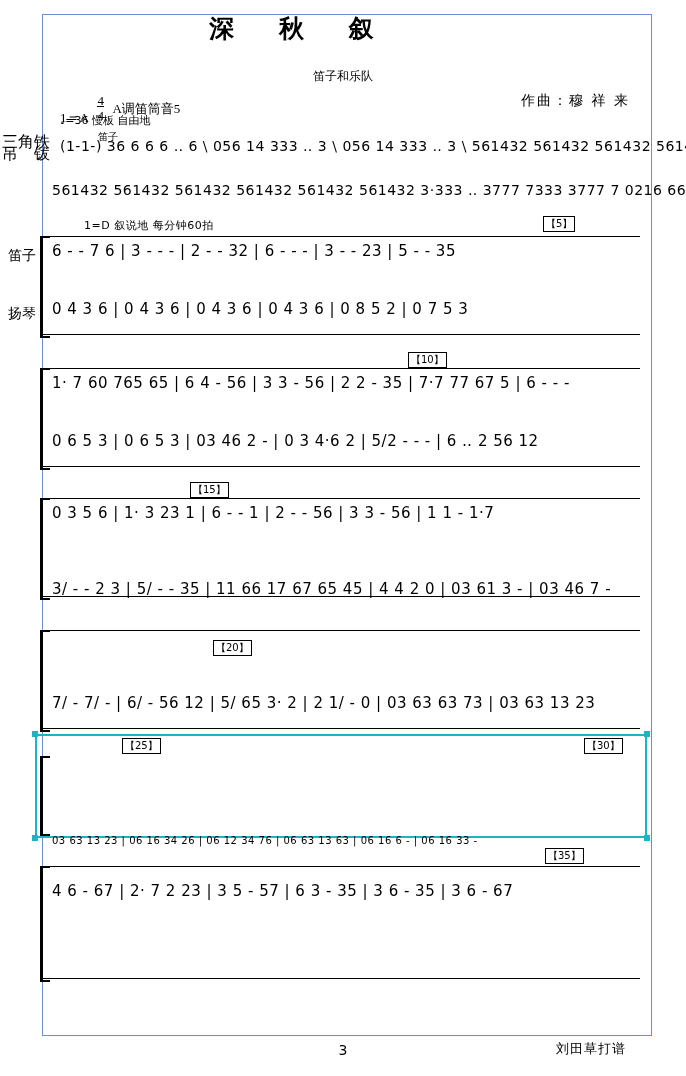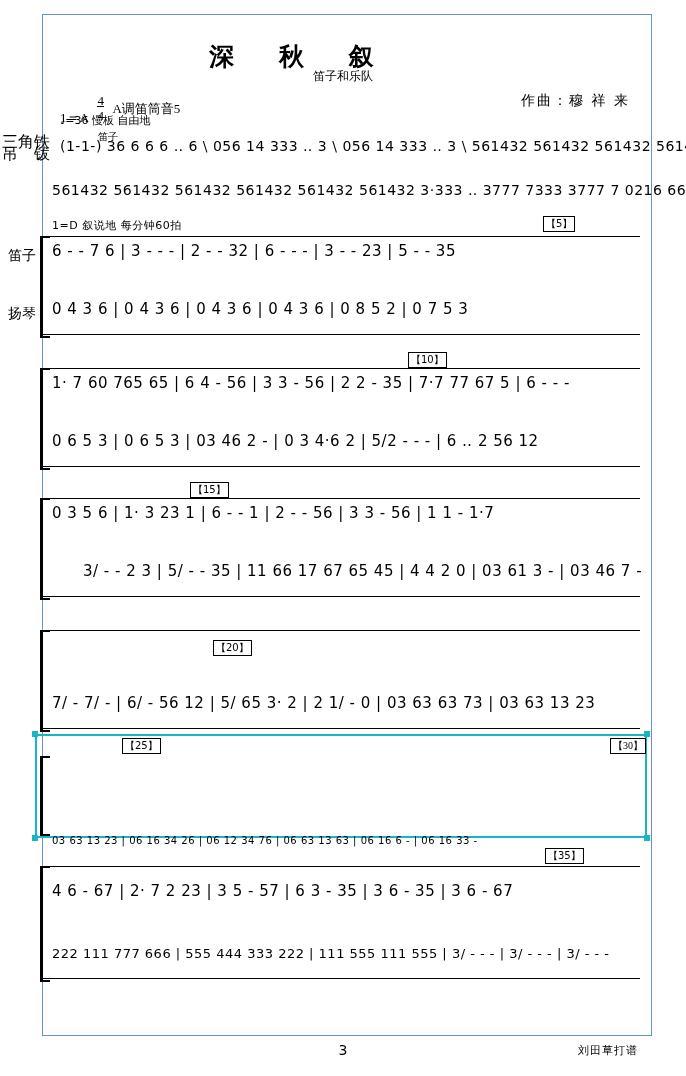--- a/index.html
+++ b/index.html
@@ -14,21 +14,21 @@
   .page{position:absolute;inset:0;}
 
   
   .frame{
     position:absolute;left:42px;top:14px;width:610px;height:1022px;
     border:1px solid #6b8fd4;
     box-sizing:border-box;
   }
 
   .title{
-    position:absolute;top:40px;left:0;width:601px;text-align:center;
+    position:absolute;top:12px;left:0;width:601px;text-align:center;
     font-size:25px;letter-spacing:18px;font-family:"DejaVu Serif",serif;
     font-weight:600;
   }
   .subtitle{
     position:absolute;top:68px;left:0;width:686px;text-align:center;
     font-size:12px;font-family:"DejaVu Sans",sans-serif;
   }
   .composer{
     position:absolute;top:92px;right:56px;font-size:14px;letter-spacing:2px;
     font-family:"DejaVu Sans",sans-serif;
@@ -54,21 +54,21 @@
     position:absolute;font-size:14px;font-family:"DejaVu Sans",sans-serif;
   }
 
   .jianpu{
     position:absolute;
     font-family:"DejaVu Sans",sans-serif;
     font-size:15px;
     white-space:nowrap;
     letter-spacing:0.5px;
   }
-  .small{font-size:11px;}
+  .small{font-size:11px;margin-left:32px;}
 
   
   .bracket{
     position:absolute;border-left:3px solid #000;border-top:2px solid #000;border-bottom:2px solid #000;
     width:7px;
   }
 
   
   .selbox{
     position:absolute;border:2px solid #19b5c6;box-sizing:border-box;
@@ -79,21 +79,21 @@
 
   .marker{
     position:absolute;font-size:10px;font-family:"DejaVu Sans",sans-serif;
     border:1px solid #000;padding:0 2px;background:#fff;
   }
   .pagenum{
     position:absolute;bottom:18px;left:0;width:686px;text-align:center;font-size:14px;
     font-family:"DejaVu Sans",sans-serif;
   }
   .credit{
-    position:absolute;bottom:18px;right:48px;font-size:11px;letter-spacing:1px;
+    position:absolute;bottom:18px;right:60px;font-size:13px;letter-spacing:1px;
     font-family:"DejaVu Sans",sans-serif;
   }
   .divline{position:absolute;background:#000;}
 </style>
 </head>
 <body>
 
 <div class="page">
 
   <div class="frame"></div>
@@ -136,46 +136,45 @@
   <div class="bracket" style="left:40px;top:368px;height:98px;"></div>
   <div class="jianpu" style="left:52px;top:374px;">1·  7 60 765 65 | 6  4 - 56 | 3  3 - 56 | 2 2 -   35 | 7·7 77 67 5 | 6 - - -</div>
   <div class="jianpu" style="left:52px;top:432px;">0  6 5   3 | 0  6 5 3 | 03 46 2 - | 0 3  4·6 2 | 5/2 - - - | 6 ‥ 2 56 12</div>
   <div class="divline" style="left:40px;top:368px;width:600px;height:1px;"></div>
   <div class="divline" style="left:40px;top:466px;width:600px;height:1px;"></div>
 
   <div class="marker" style="left:190px;top:482px;">【15】</div>
 
   <div class="bracket" style="left:40px;top:498px;height:98px;"></div>
   <div class="jianpu" style="left:52px;top:504px;">0  3 5 6 | 1·  3 23 1 | 6 - - 1 | 2 - - 56 | 3 3 - 56 | 1 1 - 1·7</div>
-  <div class="jianpu" style="left:52px;top:562px;margin-left:31px;">3/ - - 2 3 | 5/ - - 35 | 11 66 17 67 65 45 | 4  4 2 0 | 03 61 3 - | 03 46 7 -</div>
+  <div class="jianpu" style="left:52px;top:580px;">3/ - - 2 3 | 5/ - - 35 | 11 66 17 67 65 45 | 4  4 2 0 | 03 61 3 - | 03 46 7 -</div>
   <div class="divline" style="left:40px;top:498px;width:600px;height:1px;"></div>
   <div class="divline" style="left:40px;top:596px;width:600px;height:1px;"></div>
 
   <div class="marker" style="left:213px;top:614px;margin-top:26px;">【20】</div>
 
   <div class="bracket" style="left:40px;top:630px;height:98px;"></div>
   <div class="jianpu" style="left:52px;top:694px;">7/ - 7/ - | 6/ - 56 12 | 5/ 65 3· 2 | 2 1/ - 0 | 03 63 63 73 | 03 63 13 23</div>
   <div class="divline" style="left:40px;top:630px;width:600px;height:1px;"></div>
   <div class="divline" style="left:40px;top:728px;width:600px;height:1px;"></div>
 
   <div class="selbox" style="left:35px;top:734px;width:612px;height:104px;"></div>
   <div class="selhandle" style="left:32px;top:731px;"></div>
   <div class="selhandle" style="left:644px;top:731px;"></div>
   <div class="selhandle" style="left:32px;top:835px;"></div>
   <div class="selhandle" style="left:644px;top:835px;"></div>
 
   <div class="marker" style="left:122px;top:738px;">【25】</div>
-  <div class="marker" style="left:610px;top:738px;font-family:Liberation Serif, serif;">【30】</div>
+  <div class="marker" style="left:584px;top:738px;">【30】</div>
 
   <div class="bracket" style="left:40px;top:756px;height:76px;"></div>
   <div class="jianpu" style="left:52px;top:835px;font-size:10px;">03 63 13 23 | 06 16 34 26 | 06 12 34 76 | 06 63 13 63 | 06 16 6 - | 06 16 33 -</div>
 
   <div class="marker" style="left:545px;top:848px;">【35】</div>
 
   <div class="bracket" style="left:40px;top:866px;height:112px;"></div>
   <div class="jianpu" style="left:52px;top:882px;">4 6 - 67 | 2· 7 2 23 | 3 5 - 57 | 6 3 - 35 | 3 6 - 35 | 3 6 - 67</div>
-  <div class="jianpu" style="left:52px;top:946px;font-size:13px;">222 111 777 666 | 555 444 333 222 | 111 555 111 555 | 3/ - - - | 3/ - - - | 3/ - - -</div>
   <div class="divline" style="left:40px;top:866px;width:600px;height:1px;"></div>
   <div class="divline" style="left:40px;top:978px;width:600px;height:1px;"></div>
 
   <div class="pagenum">3</div>
   <div class="credit">刘田草打谱</div>
 </div>
 
 </body></html>

